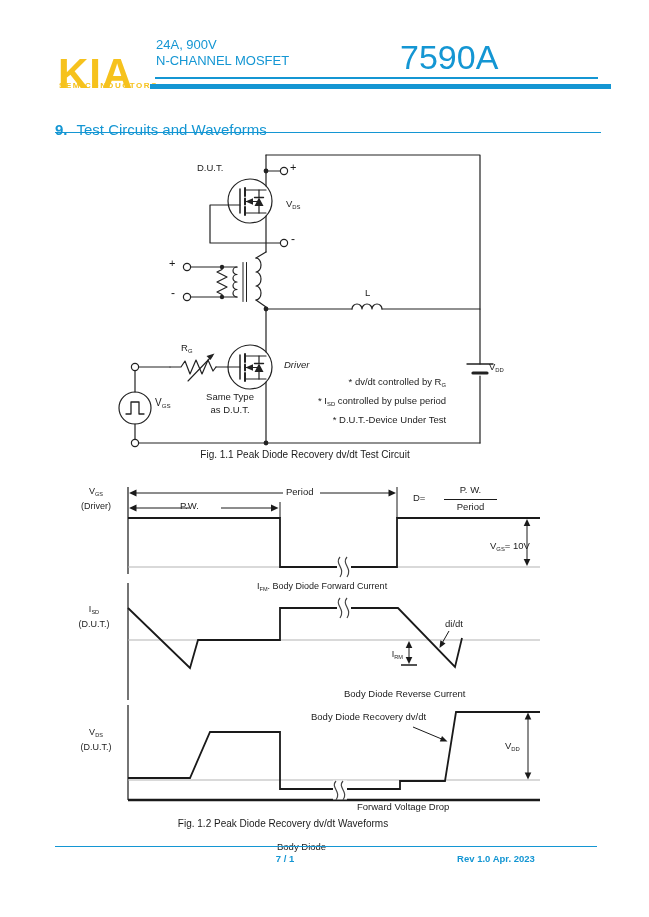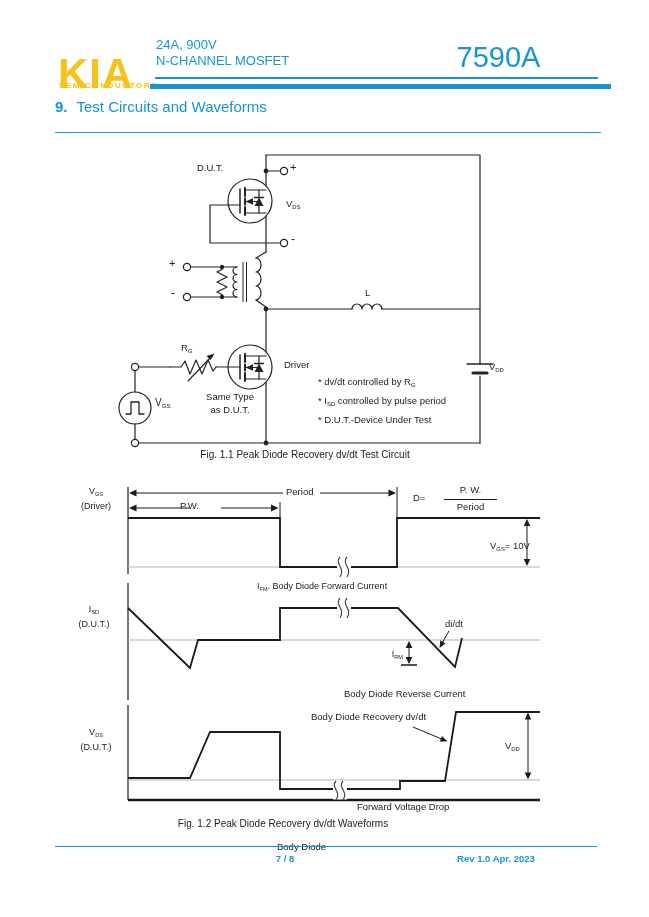--- a/index.html
+++ b/index.html
@@ -2,48 +2,48 @@
 <html style="--accent: #1496d3; --logo-yellow: #f6c21d; --ink: #1b1b1b;"><head>
 <meta charset="utf-8">
 <style>
   html,body{margin:0;padding:0;background:#ffffff;}
   .page{position:relative;width:649px;height:917px;background:#fff;overflow:hidden;
         font-family:"Liberation Sans",sans-serif;color:var(--ink,#1b1b1b);}
   .abs{position:absolute;white-space:nowrap;}
   .accent{color:var(--accent,#1496d3);}
   .yellow{color:var(--logo-yellow,#f6c21d);}
   .rule{position:absolute;background:var(--accent,#1496d3);}
-  .lbl{position:absolute;font-size:9.5px;line-height:11px;white-space:nowrap;color:#1b1b1b;}
+  .lbl{position:absolute;font-size:9.5px;line-height:11px;white-space:nowrap;color:#1b1b1b;text-align:right;}
   .lbl.center{text-align:center;white-space:normal;}
   sub{font-size:0.62em;vertical-align:-0.28em;}
   .brand{font-size:42px;font-weight:bold;line-height:40px;letter-spacing:1px;margin-top:20px;}
   .tagline{font-size:8px;font-weight:bold;letter-spacing:1.6px;}
   .spec{font-size:13px;font-weight:normal;line-height:16px;}
-  .part{font-size:29px;line-height:30px;text-align:center;}
+  .part{font-size:34px;line-height:30px;text-align:left;}
   .sec-head{font-size:15px;}
   .sec-num{font-weight:bold;margin-right:9px;}
   .caption{font-size:10px;}
   .notes{line-height:15.5px;}
   .footer-text{font-size:9.5px;font-weight:bold;}
   svg.linework{position:absolute;left:0;top:0;pointer-events:none;}
 </style>
 </head>
 <body>
 
 <div class="page">
 
   <div class="abs brand yellow" style="left:58px;top:34px;">KIA</div>
   <div class="abs tagline yellow" style="left:59px;top:81px;">SEMICONDUCTORS</div>
   <div class="abs spec accent" style="left:156px;top:37px;">24A, 900V</div>
   <div class="abs spec accent" style="left:156px;top:53px;">N-CHANNEL MOSFET</div>
   <div class="abs part accent" style="left:400px;top:42px;width:197px;">7590A</div>
   <div class="rule" style="left:155px;top:77px;width:443px;height:1.5px;"></div>
   <div class="rule" style="left:150px;top:84px;width:461px;height:5px;"></div>
 
-  <div class="abs sec-head accent" style="left:55px;top:98px;">
+  <div class="abs sec-head accent" style="left:55px;top:121px;">
     <span class="sec-num">9.</span><span>Test Circuits and Waveforms</span>
   </div>
   <div class="rule" style="left:55px;top:132px;width:546px;height:1.2px;"></div>
 
   <svg class="linework" width="649" height="917" viewBox="0 0 649 917">
 
     <g stroke="#222" stroke-width="1.2" fill="none" stroke-linecap="round" stroke-linejoin="round">
       <path d="M266,155 H480 V364 M480,376 V443"></path>
       <path d="M139,443 H480"></path>
       <g>
@@ -163,21 +163,21 @@
 
   <div class="lbl" style="left:197px;top:162px;">D.U.T.</div>
   <div class="lbl" style="left:290px;top:162px;font-size:11px;">+</div>
   <div class="lbl" style="left:286px;top:198px;"><span>V</span><sub>DS</sub></div>
   <div class="lbl" style="left:291px;top:234px;font-size:12px;">-</div>
   <div class="lbl" style="left:169px;top:258px;font-size:11px;">+</div>
   <div class="lbl" style="left:171px;top:288px;font-size:12px;">-</div>
   <div class="lbl" style="left:365px;top:287px;">L</div>
   <div class="lbl" style="left:489px;top:361px;"><span>V</span><sub>DD</sub></div>
   <div class="lbl" style="left:181px;top:342px;"><span>R</span><sub>G</sub></div>
-  <div class="lbl" style="left:284px;top:359px;">Driver</div>
+  <div class="lbl" style="left:284px;top:359px;font-style:italic;">Driver</div>
   <div class="lbl center" style="left:191px;top:390px;width:78px;line-height:13px;">
     <div>Same Type</div>
     <div>as D.U.T.</div>
   </div>
   <div class="lbl" style="left:155px;top:397px;font-size:10px;"><span>V</span><sub>GS</sub></div>
   <div class="lbl notes" style="left:318px;top:374px;">
     <div><span>* dv/dt controlled by R</span><sub>G</sub><span></span></div>
     <div><span>* I</span><sub>SD</sub><span> controlled by pulse period</span></div>
     <div><span>* D.U.T.-Device Under Test</span><sub></sub><span></span></div>
   </div>
@@ -207,16 +207,16 @@
     <div><span>V</span><sub>DS</sub></div>
     <div>(D.U.T.)</div>
   </div>
   <div class="lbl" style="left:311px;top:711px;">Body Diode Recovery dv/dt</div>
   <div class="lbl" style="left:505px;top:740px;"><span>V</span><sub>DD</sub></div>
   <div class="lbl" style="left:277px;top:809px;margin-top:32px;">Body Diode</div>
   <div class="lbl" style="left:357px;top:801px;">Forward Voltage Drop</div>
   <div class="lbl center caption" style="left:133px;top:818px;width:300px;">Fig. 1.2 Peak Diode Recovery dv/dt Waveforms</div>
 
   <div class="rule" style="left:55px;top:846px;width:542px;height:1.2px;"></div>
-  <div class="abs footer-text accent" style="left:250px;top:853px;width:70px;text-align:center;">7 / 8</div>
+  <div class="abs footer-text accent" style="left:250px;top:853px;width:70px;text-align:center;">7 / 1</div>
   <div class="abs footer-text accent" style="left:430px;top:853px;width:132px;text-align:center;">Rev 1.0 Apr. 2023</div>
 
 </div>
 
 </body></html>

